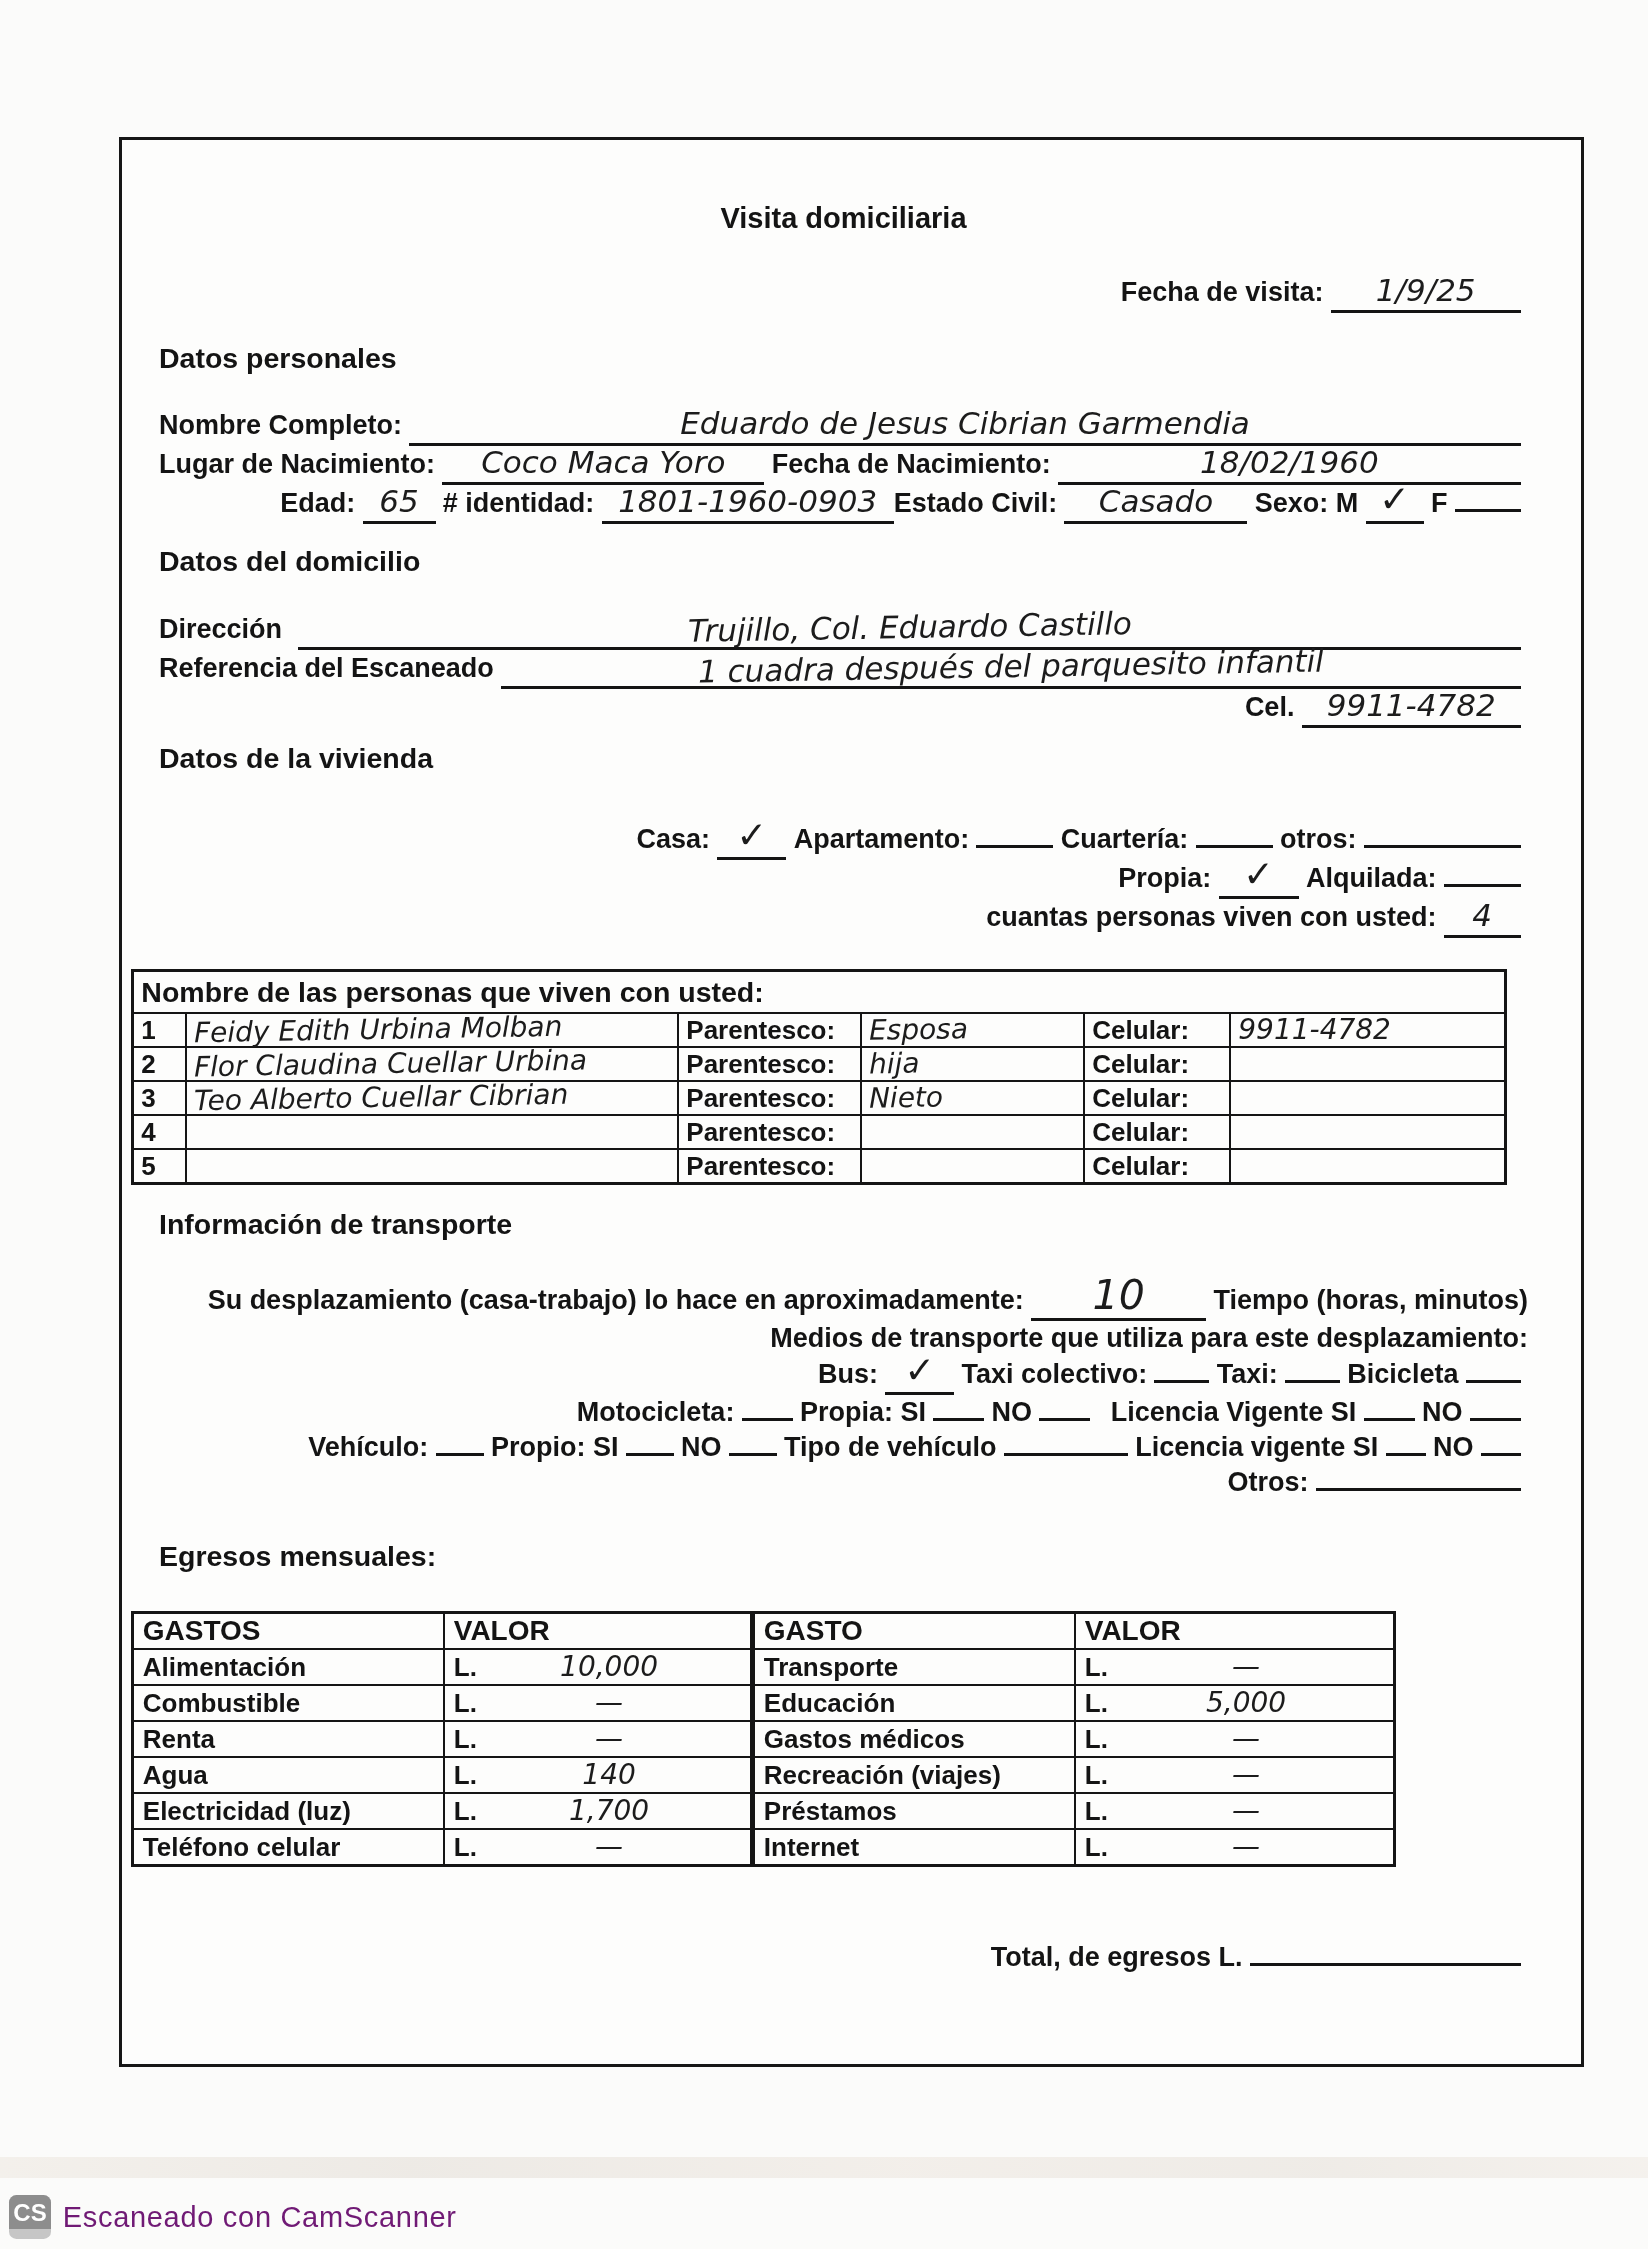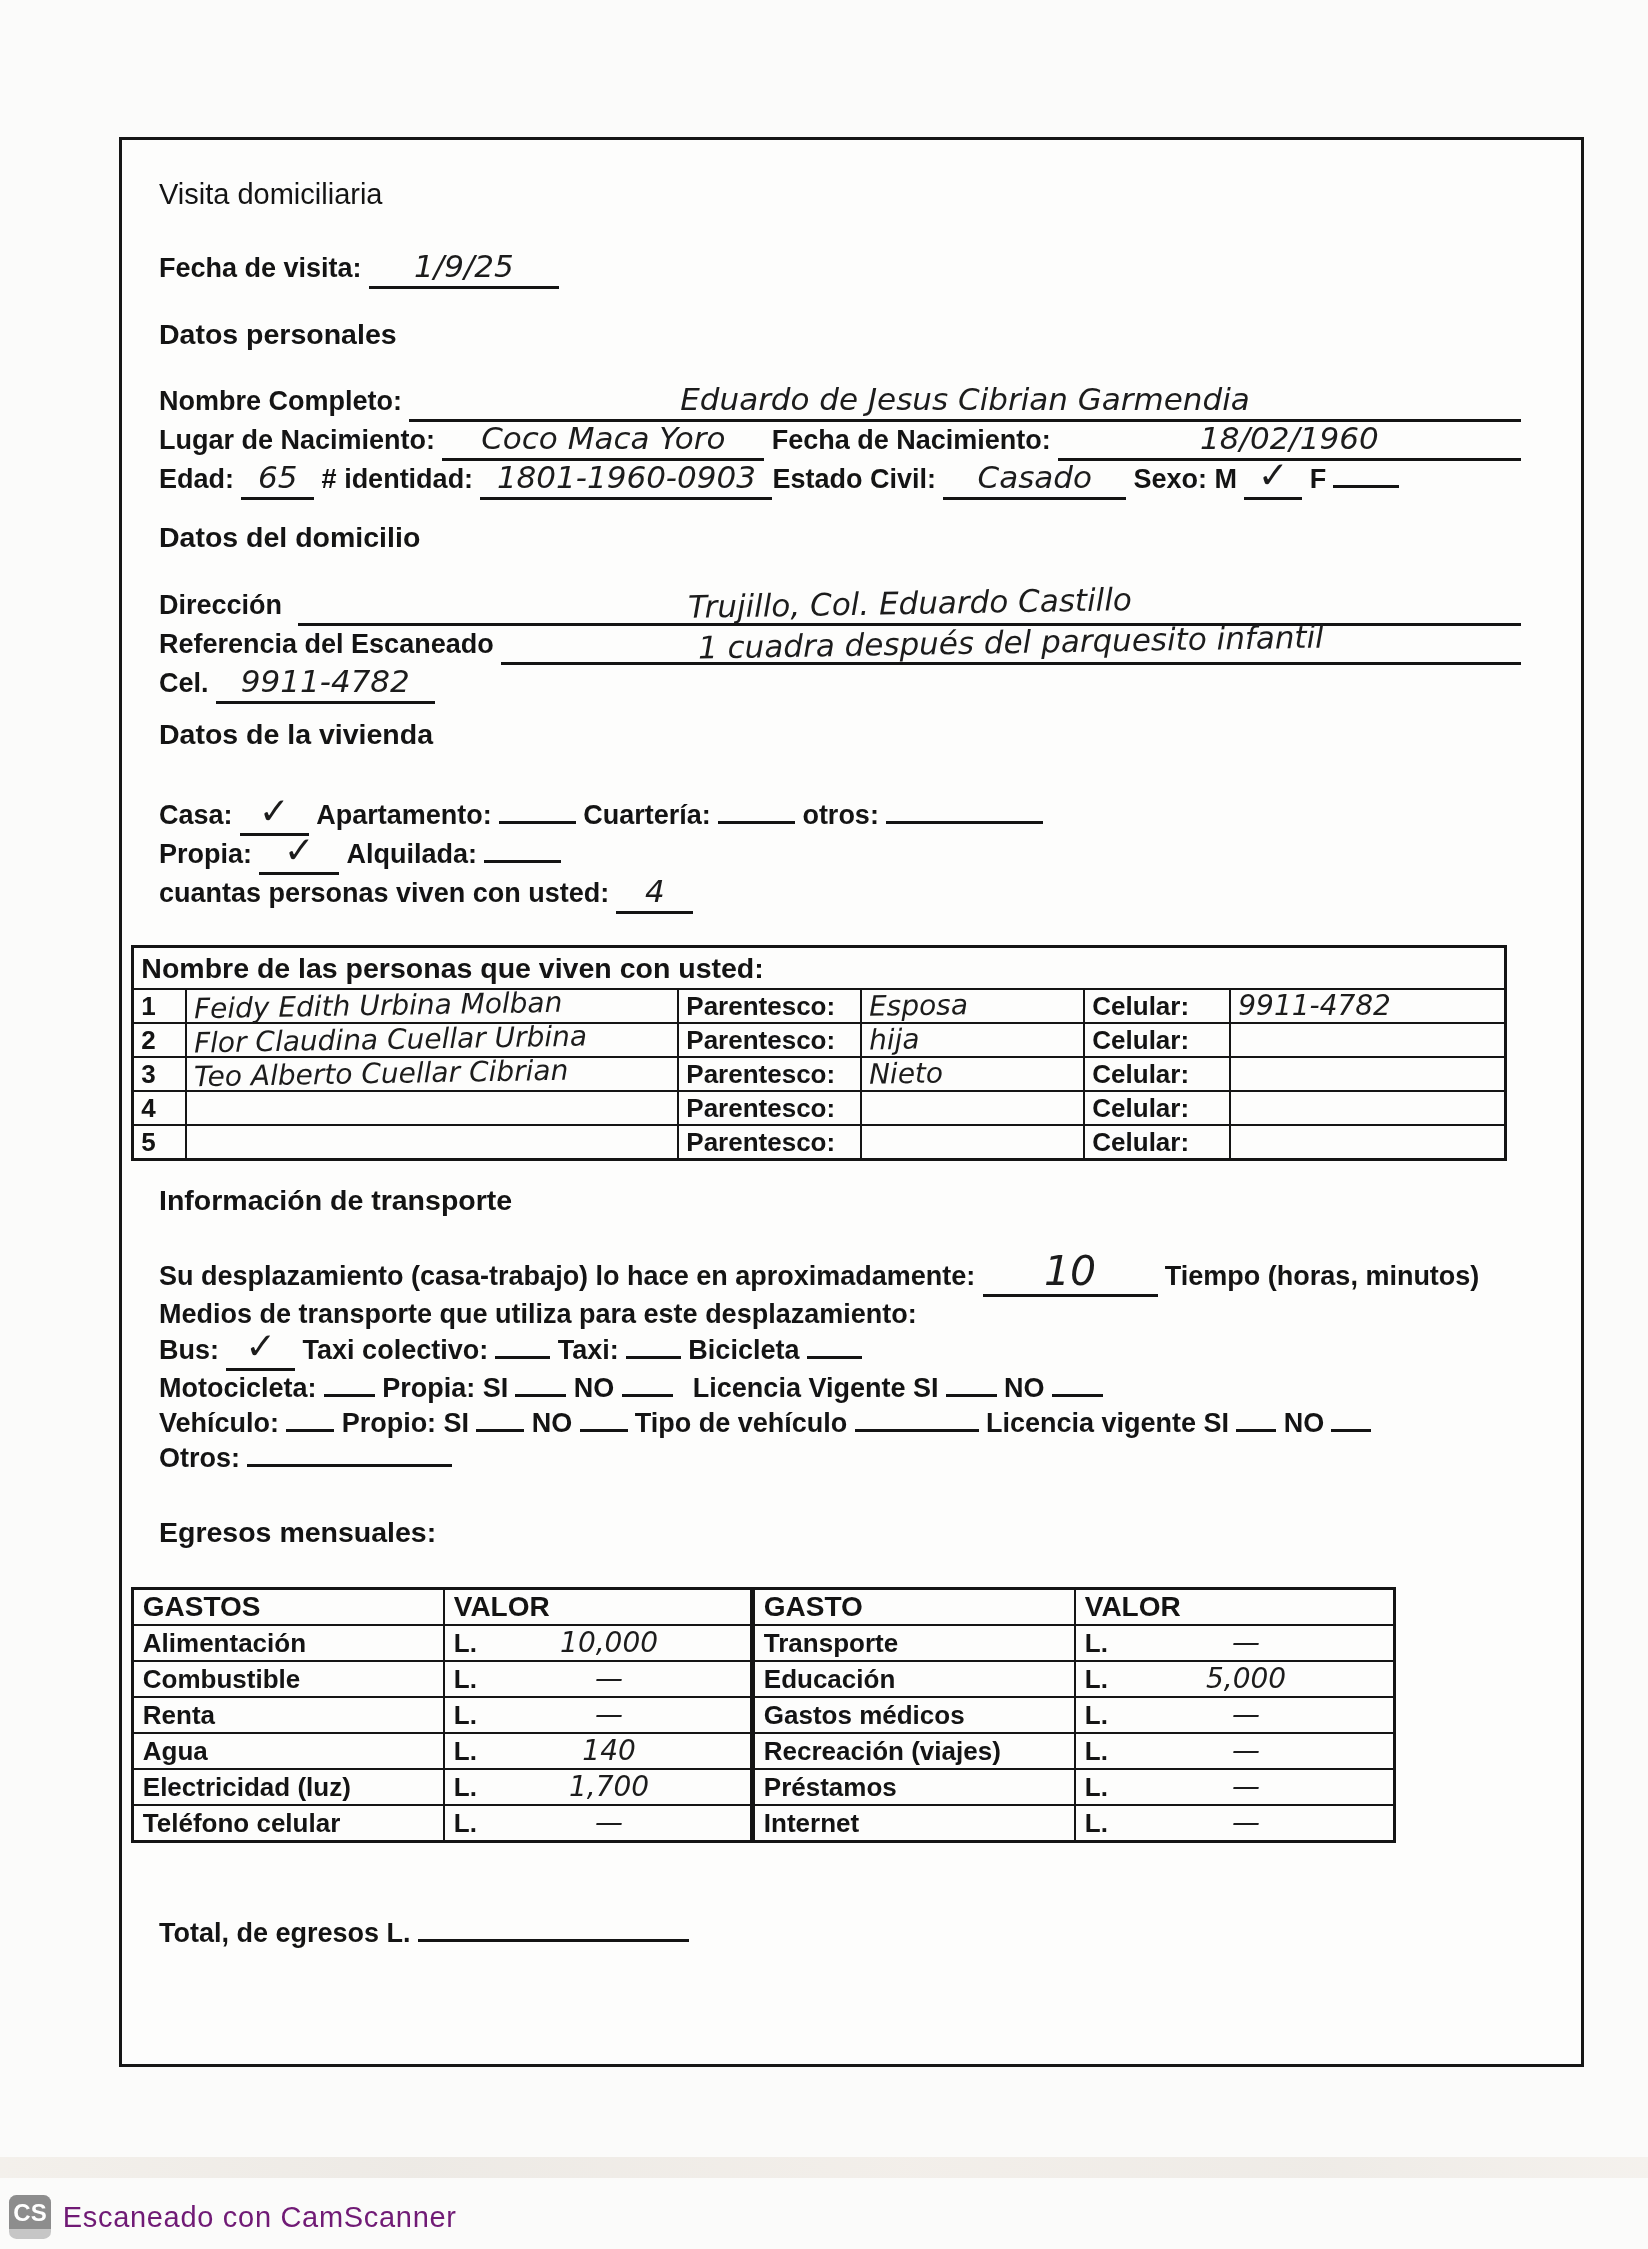--- a/index.html
+++ b/index.html
@@ -11,24 +11,24 @@
     color:#141414;
     overflow:hidden;
   }
   .sheet-box {
     position:absolute; left:119px; top:137px;
     width:1465px; height:1930px;
     border:3.7px solid #161616;
     background:#fdfdfc;
   }
   .content { position:relative; padding:0 53px 0 37px; }
-  .title { margin-top:38px; font-weight:400; font-size:29px; }
+  .title { margin-top:62px; text-align:center; font-weight:700; font-size:29px; }
   .heading { font-weight:700; font-size:28.5px; }
 
-  .line { display:flex; align-items:baseline; font-weight:700; font-size:27px; line-height:35px; white-space:nowrap; }
+  .line { display:flex; align-items:baseline; font-weight:700; font-size:27px; line-height:35px; white-space:nowrap;justify-content:flex-end; }
   .lbl { flex:0 0 auto; }
   .gap { display:inline-block; width:13px; }
 
   .fill {
     display:inline-block;
     border-bottom:3.7px solid #141414;
     text-align:center;
     margin:0 7.3px;
     min-height:7.3px;
   }

